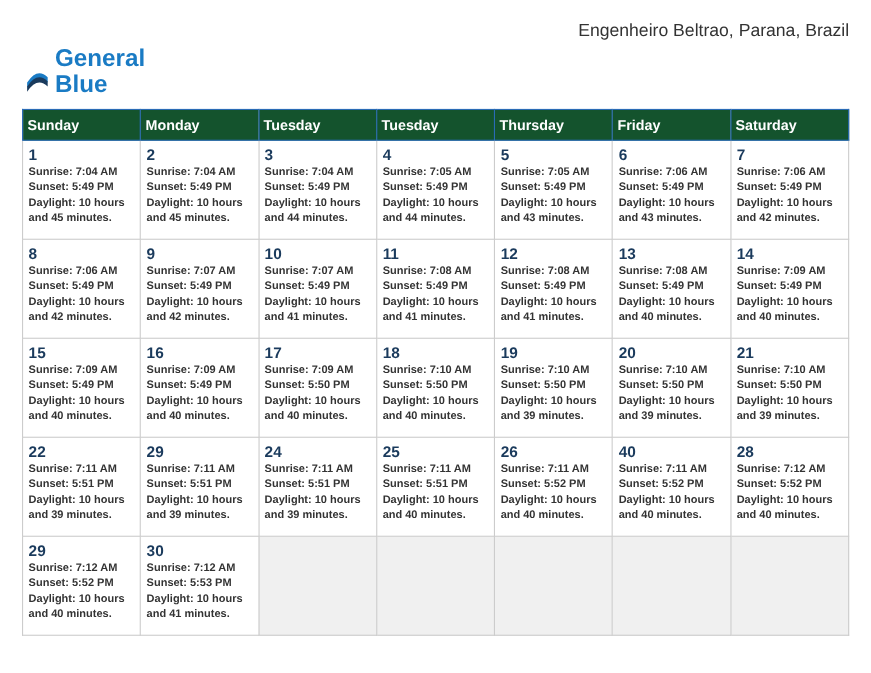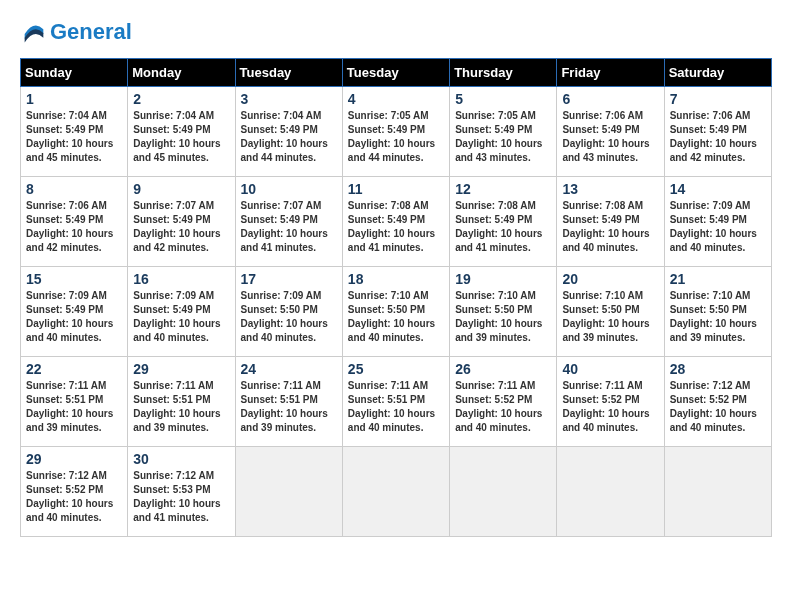--- a/index.html
+++ b/index.html
@@ -11,21 +11,22 @@
       padding: 20px;
     }
     .header {
       display: flex;
       justify-content: space-between;
       align-items: flex-start;
       margin-bottom: 10px;
     }
     .logo {
       display: flex;
-      align-items: flex-start;
+      align-items: flex-end;
+      margin-top: 21px;
     }
     .logo-text {
       font-size: 22px;
       font-weight: bold;
       color: #1a3a5c;
       line-height: 1.1;
     }
     .logo-text span {
       color: #1a7bc4;
     }
@@ -45,21 +46,21 @@
     .location-title {
       font-size: 16px;
       color: #333;
     }
     .calendar {
       width: 100%;
       border-collapse: collapse;
       font-size: 11px;
     }
     .calendar th {
-      background-color: #000000;
+      background-color: #14532d;
       color: white;
       padding: 6px 4px;
       text-align: left;
       font-size: 13px;
       font-weight: bold;
       border: 1px solid #2a6bb5;
     }
     .calendar td {
       border: 1px solid #ccc;
       vertical-align: top;
@@ -95,23 +96,25 @@
 <body>
 
 <div class="header">
   <div class="logo">
     <svg class="logo-icon" viewBox="0 0 30 30">
       <path d="M 5 20 Q 15 5 25 15 L 25 10 Q 15 0 5 15 Z" fill="#1a7bc4"></path>
       <path d="M 5 24 Q 15 9 25 19 L 25 14 Q 15 4 5 19 Z" fill="#1a3a5c"></path>
     </svg>
     <div class="logo-text">
       <div><span>General</span></div>
+      <div style="color:#1a7bc4;">Blue</div>
     </div>
   </div>
   <div class="title-block">
+    <div class="location-title">Engenheiro Beltrao, Parana, Brazil</div>
   </div>
 </div>
 
 <table class="calendar">
   <thead>
     <tr>
     <th>Sunday</th>
         <th>Monday</th>
         <th>Tuesday</th>
         <th>Tuesday</th>

